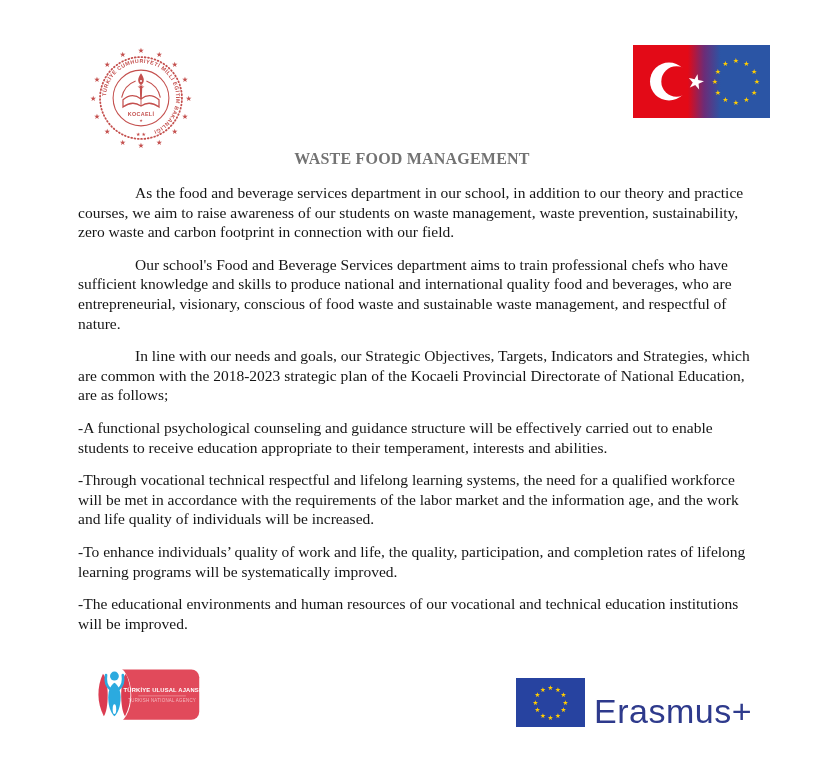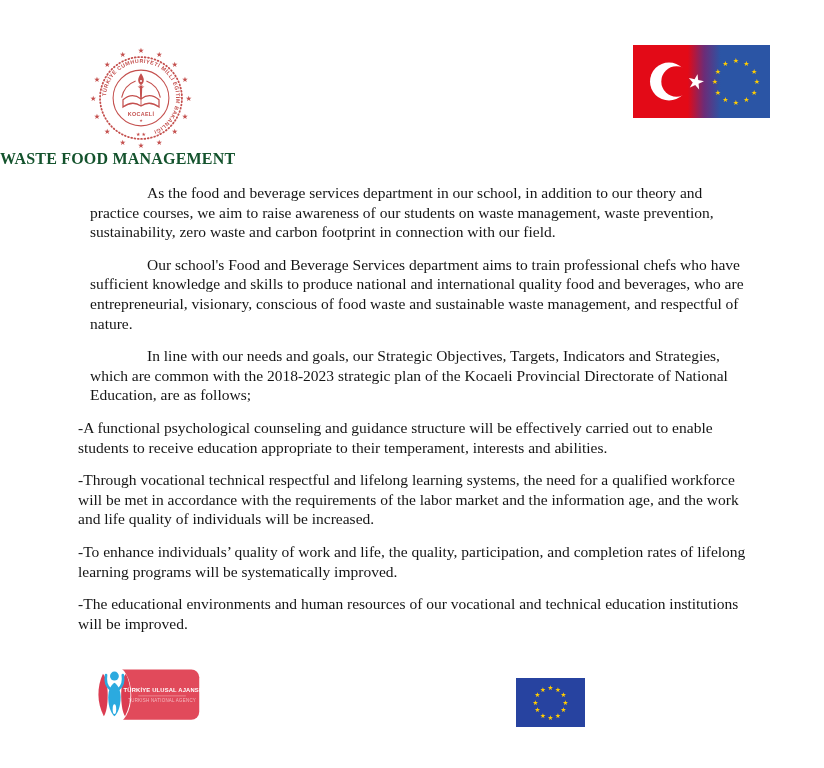--- a/index.html
+++ b/index.html
@@ -5,30 +5,30 @@
   * { margin: 0; padding: 0; box-sizing: border-box; }
   html, body { width: 824px; height: 768px; background: #ffffff; }
   body { font-family: "Liberation Serif", "DejaVu Serif", serif; color: #1a1a1a; }
   .page { position: relative; width: 824px; height: 768px; background: #fff; overflow: hidden; }
 
   .ministry-seal { position: absolute; left: 87px; top: 44px; width: 108px; height: 108px; }
   .flag-tr-eu   { position: absolute; left: 633px; top: 45px; width: 137px; height: 73px; }
 
   .doc-title {
     position: absolute; top: 150px; left: 0; width: 100%;
-    text-align: left; font-weight: bold; font-size: 16px;
-    letter-spacing: 0.2px; color: #14532d;
+    text-align: center; font-weight: bold; font-size: 16px;
+    letter-spacing: 0.2px; color: #737373;
   }
 
   .doc-body { position: absolute; left: 78px; top: 183px; width: 672px; }
   .doc-body p {
     font-size: 15.5px; line-height: 19.6px; margin: 0 0 13px 0;
     color: #151515; text-align: left;
   }
-  .doc-body p.indented { text-indent: 57px; margin-left: 12px; }
+  .doc-body p.indented { text-indent: 57px; }
 
   .tna-logo { position: absolute; left: 95px; top: 663px; width: 106px; height: 64px; }
 
   .erasmus-logo { position: absolute; left: 516px; top: 678px; display: flex; align-items: flex-end; }
   .erasmus-flag { width: 69px; height: 49px; display: block; }
   .erasmus-word {
     font-family: "Liberation Sans", "DejaVu Sans", sans-serif;
     font-size: 34px; line-height: 30px; margin-left: 9px; margin-bottom: 1px;
     color: #2E3A8C; letter-spacing: 0.5px; font-weight: 400;
   }
@@ -154,15 +154,16 @@
           <text x="47.49" y="34.34" text-anchor="middle" font-size="6.5" fill="#FFCC00">★</text>
           <text x="42.00" y="39.83" text-anchor="middle" font-size="6.5" fill="#FFCC00">★</text>
           <text x="34.50" y="41.84" text-anchor="middle" font-size="6.5" fill="#FFCC00">★</text>
           <text x="27.00" y="39.83" text-anchor="middle" font-size="6.5" fill="#FFCC00">★</text>
           <text x="21.51" y="34.34" text-anchor="middle" font-size="6.5" fill="#FFCC00">★</text>
           <text x="19.50" y="26.84" text-anchor="middle" font-size="6.5" fill="#FFCC00">★</text>
           <text x="21.51" y="19.34" text-anchor="middle" font-size="6.5" fill="#FFCC00">★</text>
           <text x="27.00" y="13.85" text-anchor="middle" font-size="6.5" fill="#FFCC00">★</text>
         </g>
     </svg>
+    <span class="erasmus-word">Erasmus+</span>
   </div>
 
 </div>
 
 </body></html>

